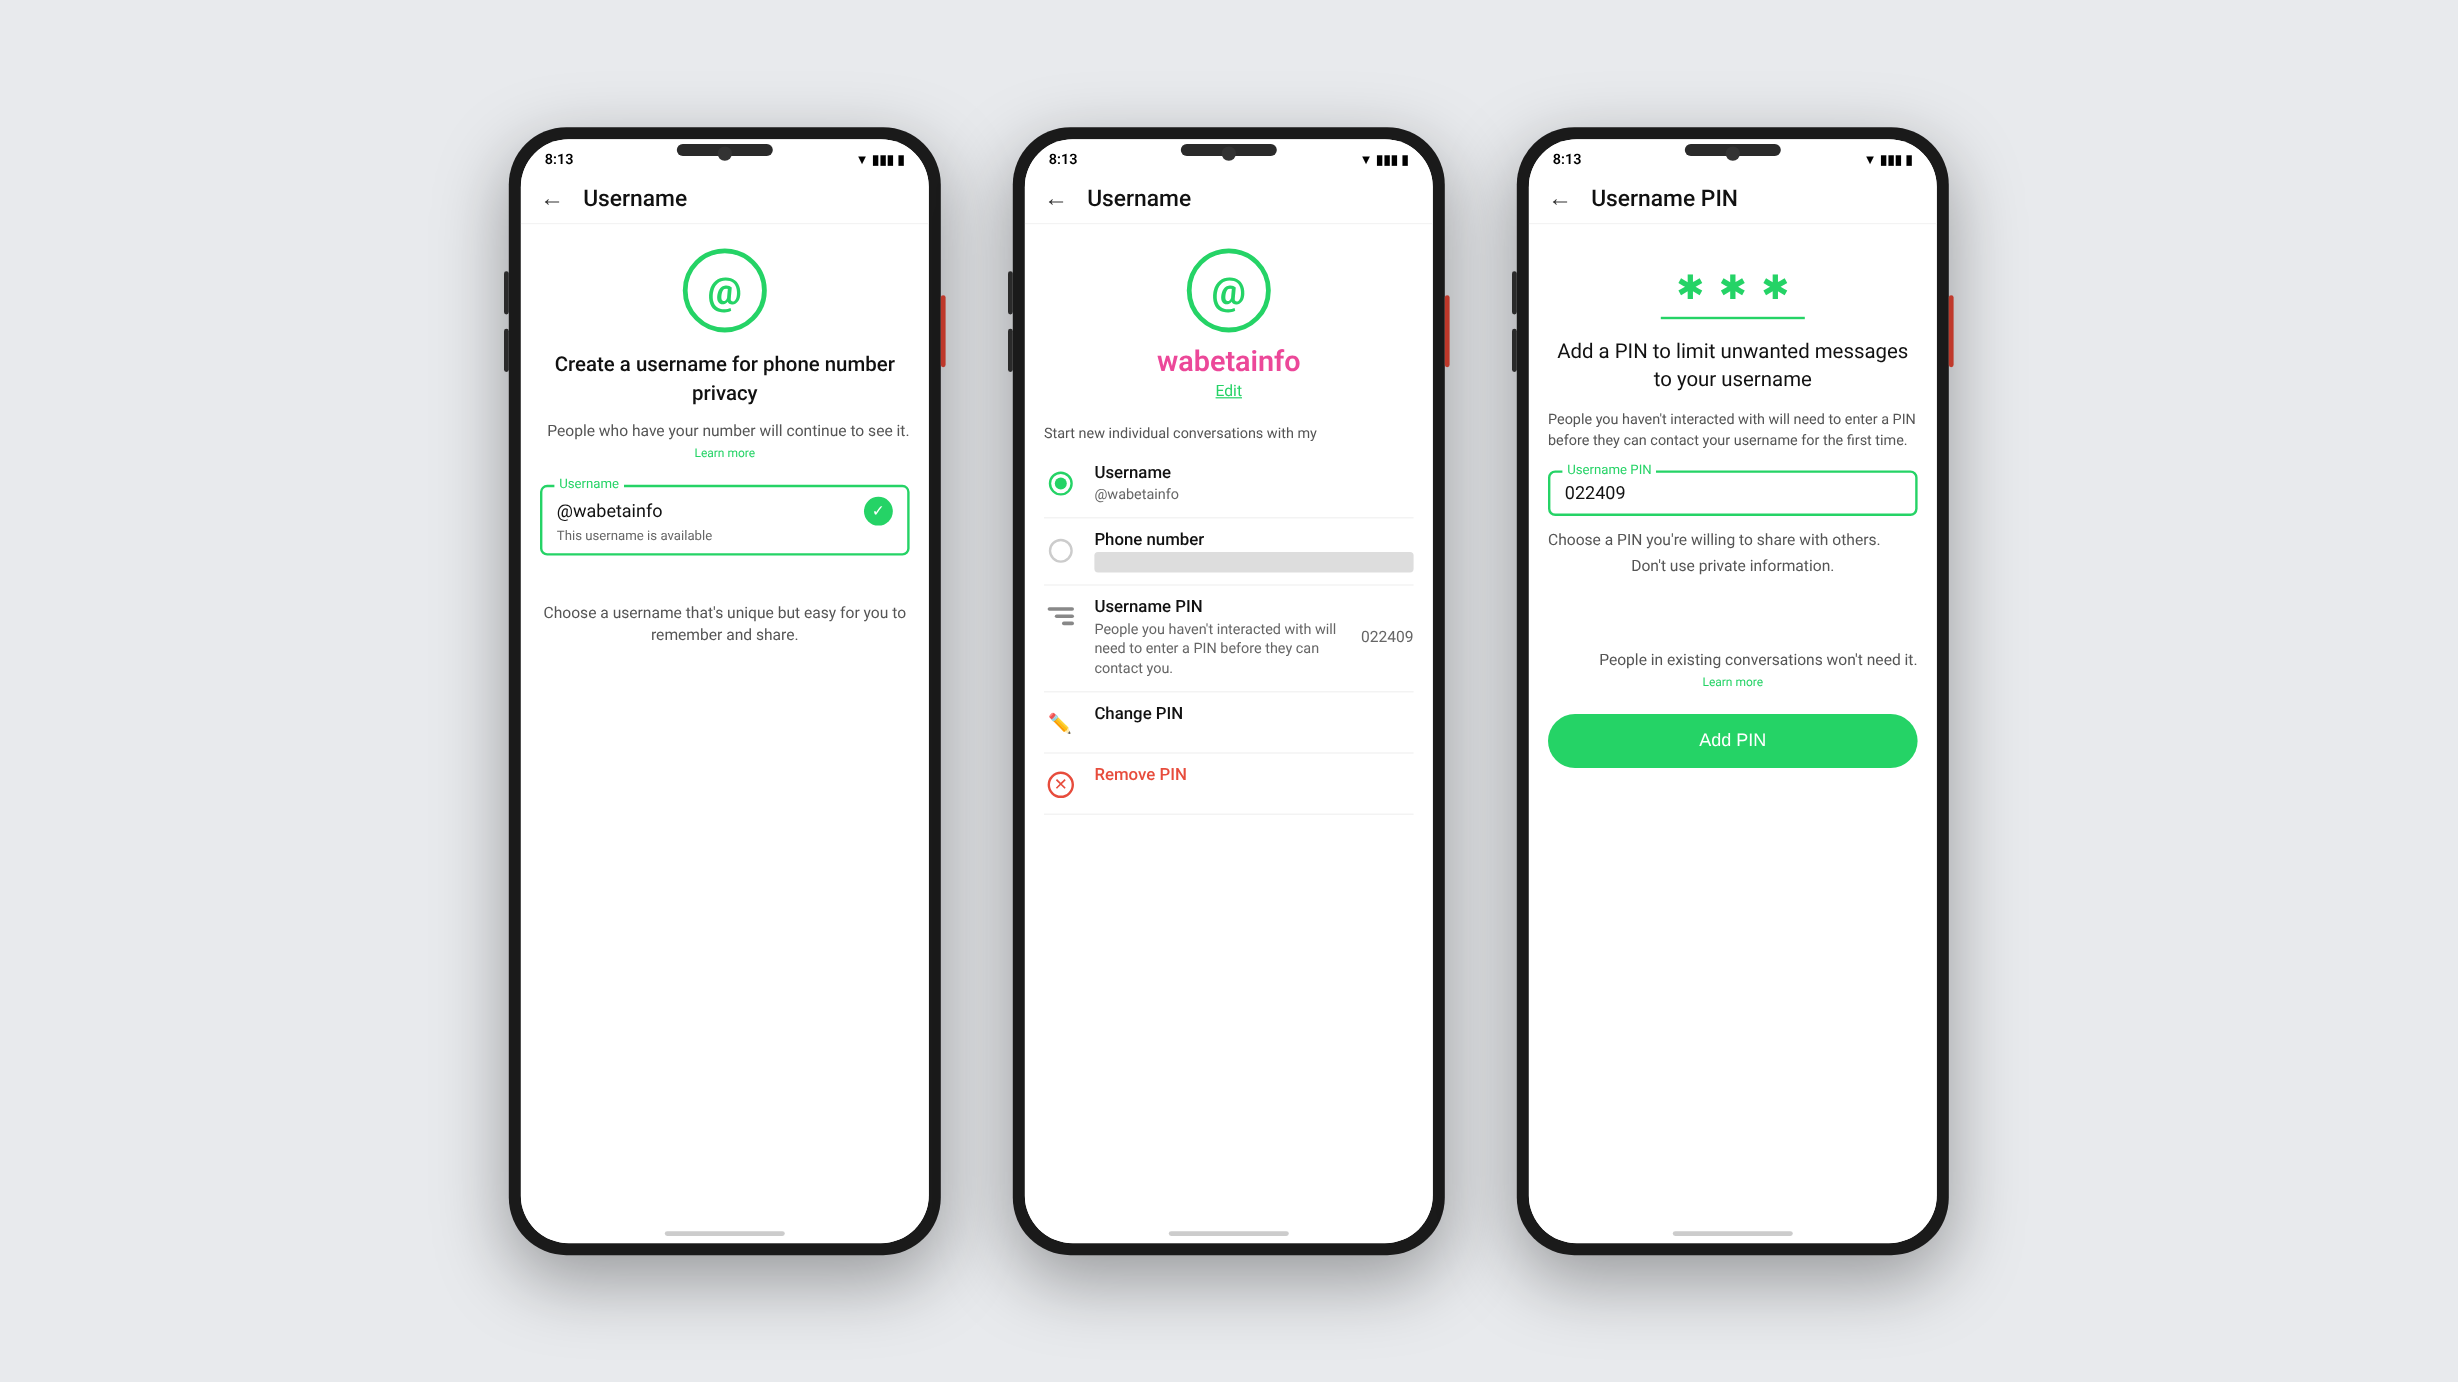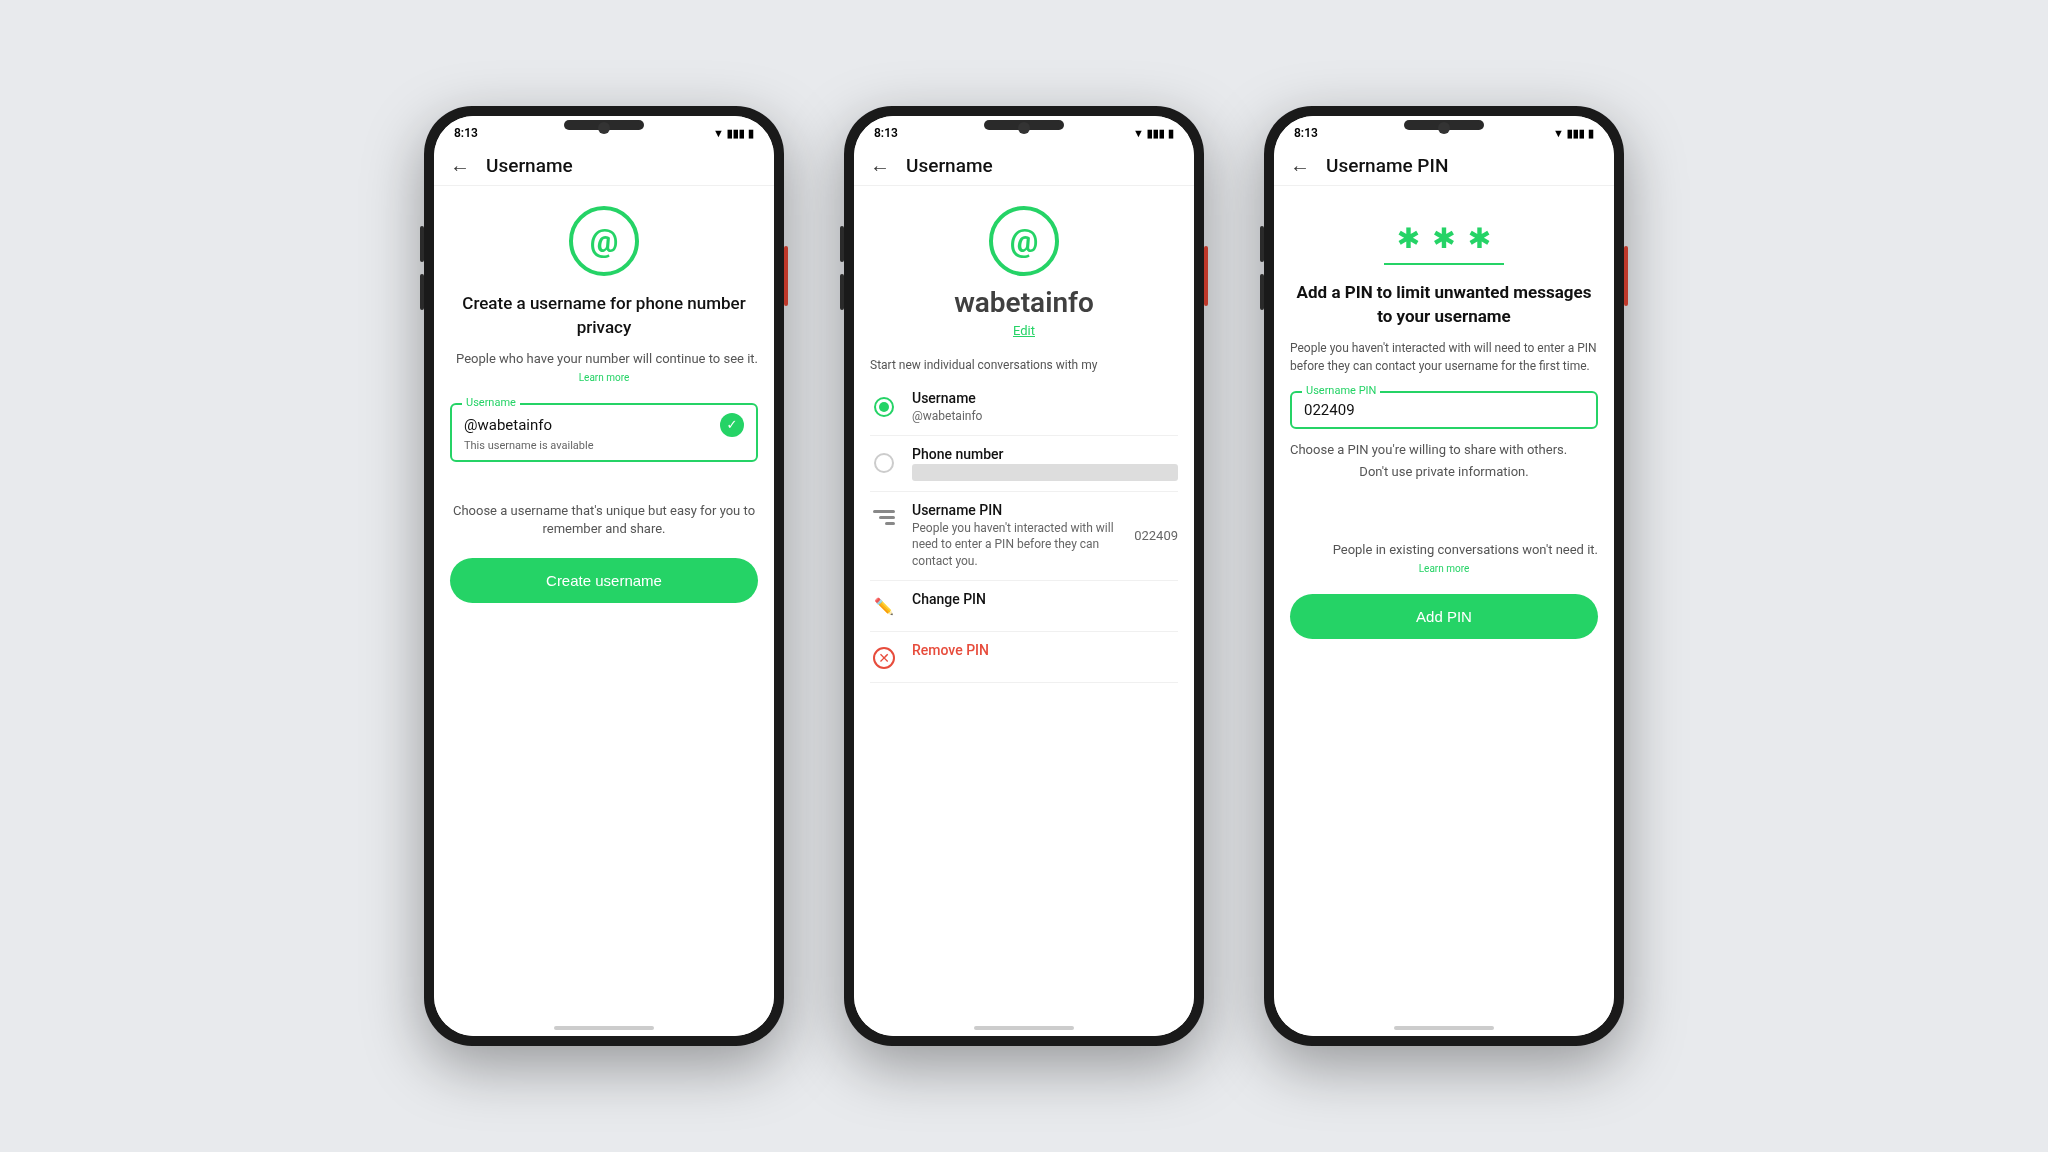--- a/index.html
+++ b/index.html
@@ -237,23 +237,23 @@
     }
 
     
     .profile-section {
       display: flex;
       flex-direction: column;
       align-items: center;
       margin-bottom: 20px;
     }
     .profile-username {
-      font-size: 28px;
+      font-size: 24px;
       font-weight: 600;
-      color: #404040;
+      color: #ec4899;
       margin-top: 10px;
     }
     .edit-link {
       color: #25d366;
       font-size: 13px;
       margin-top: 4px;
       text-decoration: underline;
     }
 
     .setting-section-title {
@@ -352,21 +352,21 @@
     }
     .pin-underline {
       width: 120px;
       height: 2px;
       background: #25d366;
       margin: 0 auto 16px;
     }
     .pin-title {
       text-align: center;
       font-size: 17px;
-      font-weight: 700;
+      font-weight: 400;
       color: #111;
       line-height: 1.4;
       margin-bottom: 10px;
     }
     .pin-subtitle {
       font-size: 12px;
       color: #555;
       line-height: 1.5;
       margin-bottom: 16px;
     }
@@ -445,21 +445,20 @@
       <div class="input-group">
         <span class="input-label">Username</span>
         <div class="input-row">
           <span class="input-value">@wabetainfo</span>
           <div class="check-icon">✓</div>
         </div>
         <div class="input-hint">This username is available</div>
       </div>
 
       <p class="bottom-hint">Choose a username that's unique but easy for you to remember and share.</p>
-      <button class="green-btn">Create username</button>
     </div>
     <div class="home-indicator">
       <div class="home-bar"></div>
     </div>
   </div>
 </div>
 
 <div class="phone">
   <div class="vol-up"></div>
   <div class="vol-down"></div>

